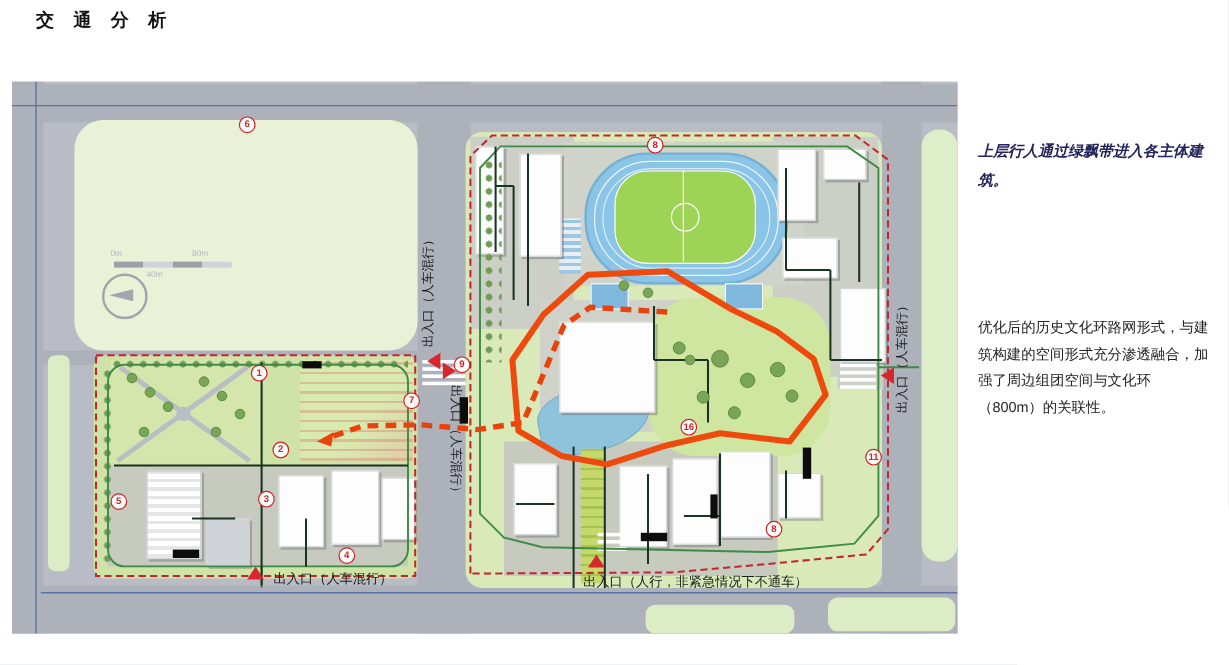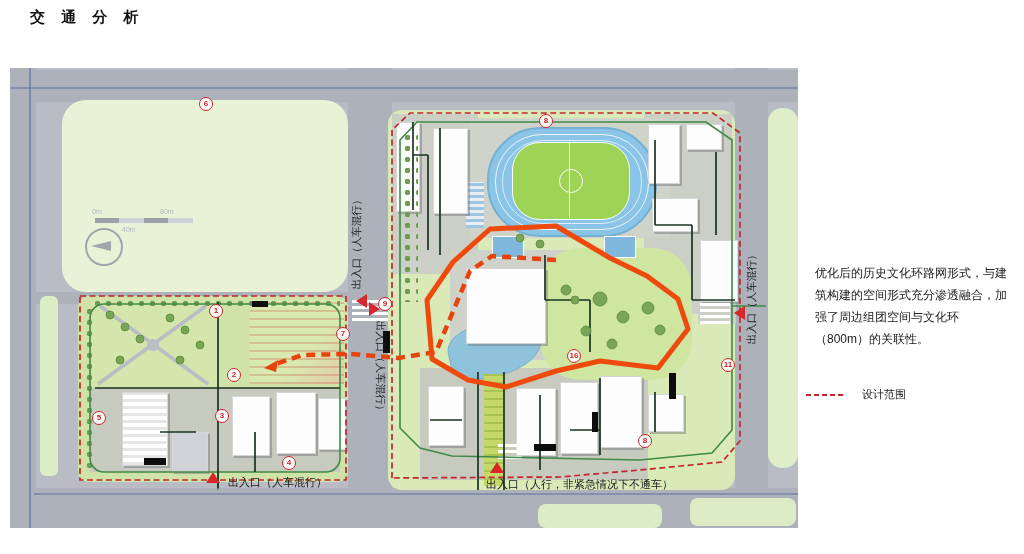--- a/index.html
+++ b/index.html
@@ -236,28 +236,23 @@
     <div class="marker" style="left: 215px; top: 310px;">1</div>
     <div class="marker" style="left: 233px; top: 374px;">2</div>
     <div class="marker" style="left: 221px; top: 415px;">3</div>
     <div class="marker" style="left: 288px; top: 462px;">4</div>
     <div class="marker" style="left: 98px; top: 417px;">5</div>
     <div class="marker" style="left: 205px; top: 103px;">6</div>
     <div class="marker" style="left: 342px; top: 333px;">7</div>
     <div class="marker" style="left: 644px; top: 440px;">8</div>
     <div class="marker" style="left: 384px; top: 303px;">9</div>
     <div class="marker" style="left: 545px; top: 120px;">8</div>
-    <div class="marker" style="left: 727px; top: 364px;">11</div>
+    <div class="marker" style="left: 727px; top: 380px;">11</div>
     <div class="marker" style="left: 573px; top: 355px;">16</div>
   </div>
 
 <div class="abs" id="panel-bold">
+  <div>上层行人通过绿飘带进入各主体建筑。</div>
 </div>
 <div class="abs" id="panel-body">优化后的历史文化环路网形式，与建筑构建的空间形式充分渗透融合，加强了周边组团空间与文化环（800m）的关联性。</div>
 
 <div class="abs" id="legend">
-  <div class="lg-row">
-    <span class="lg-sw">
-        <span class="lg-line" style="background:repeating-linear-gradient(90deg,#c2272d 0 5px,transparent 5px 8px);"></span>
-      </span>
-    <span class="lg-label">设计范围</span>
-  </div>
 </div>
 
 </body></html>

